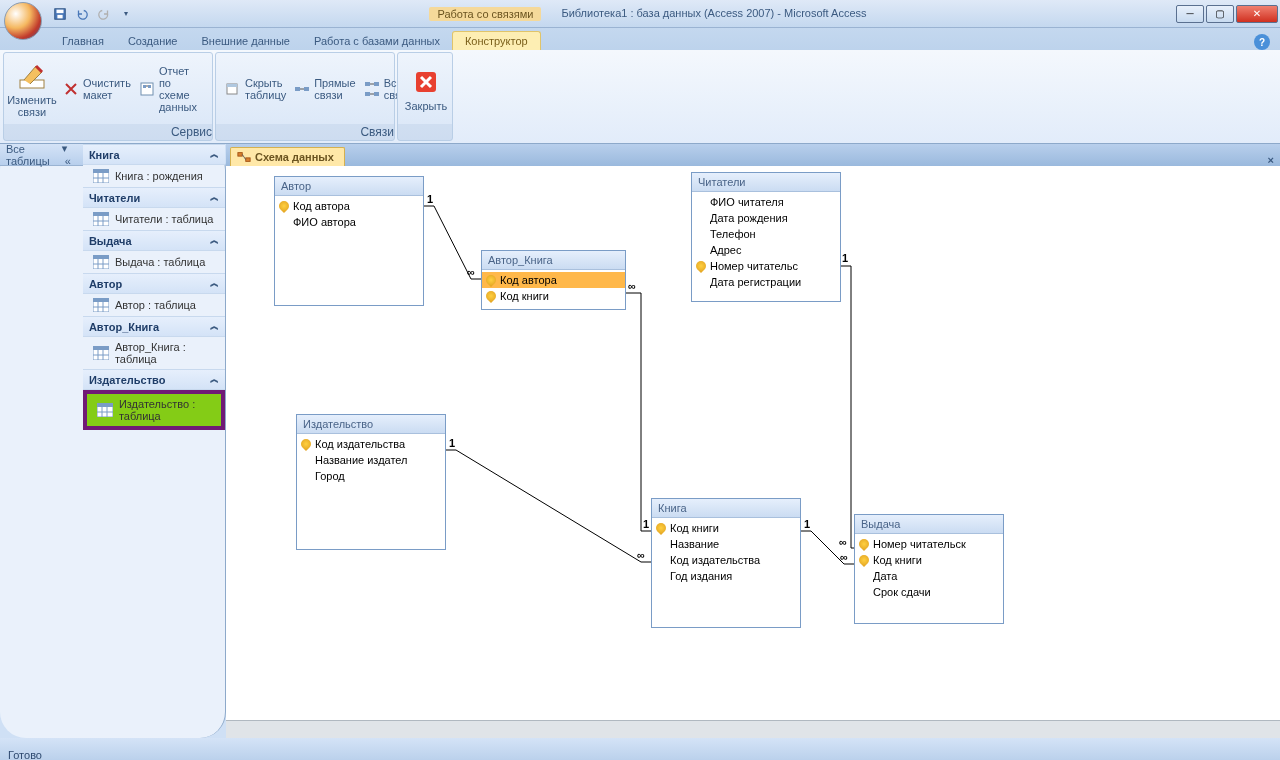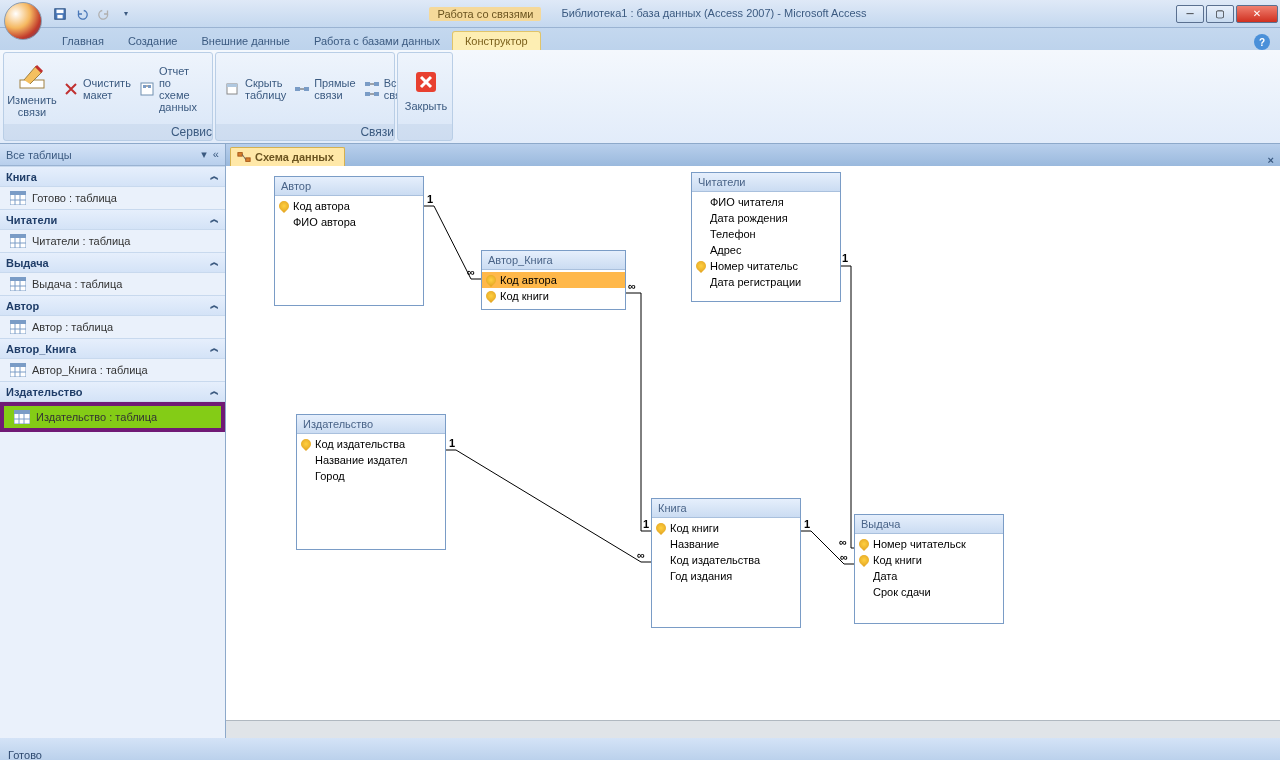--- a/index.html
+++ b/index.html
@@ -21,21 +21,21 @@
 .ribbon{height:94px;background:linear-gradient(#f4f8fd,#e2ecfa);border-bottom:1px solid #8da9ca;display:flex;padding:2px;}
 .ribbon-group{border:1px solid #b9cee6;border-radius:3px;margin:0 1px;background:linear-gradient(#eef4fc,#d9e6f7);display:flex;flex-direction:column;}
 .group-body{flex:1;display:flex;padding:3px;}
 .group-label{text-align:right;color:#3b5a80;font-size:12px;padding:1px 0;background:rgba(180,200,225,.3);}
 .big-btn{display:flex;flex-direction:column;align-items:center;justify-content:center;padding:2px 6px;text-align:center;color:#3b5a80;cursor:pointer;min-width:50px;}
 .big-btn .icn{width:32px;height:32px;margin-bottom:2px;}
 .small-btns{display:flex;flex-direction:row;justify-content:flex-start;padding:2px;}
 .small-btn{display:flex;align-items:center;gap:4px;padding:2px 4px;color:#3b5a80;cursor:pointer;}
 .small-btn .icn{width:16px;height:16px;flex-shrink:0;}
 .workspace{display:flex;height:594px;}
-.navpane{width:226px;background:#eaf1fb;border-right:1px solid #8da9ca;display:flex;flex-direction:column;}
+.navpane{width:226px;background:#eaf1fb;border-right:1px solid #8da9ca;display:flex;flex-direction:row;border-radius:26px;}
 .nav-header{height:22px;background:linear-gradient(#d4e3f7,#b8cfec);display:flex;align-items:center;padding:0 6px;color:#3b5a80;border-bottom:1px solid #9ab3d2;}
 .nav-header .caret{margin-left:auto;}
 .nav-group-hdr{background:linear-gradient(#e6effc,#d4e3f7);padding:3px 6px;color:#1f3d68;font-weight:bold;border-top:1px solid #c8d9ee;border-bottom:1px solid #c8d9ee;display:flex;align-items:center;}
 .nav-group-hdr .chev{margin-left:auto;font-size:9px;color:#3b5a80;}
 .nav-item{padding:4px 6px 4px 10px;display:flex;align-items:center;gap:6px;color:#333;cursor:pointer;}
 .nav-item.selected{background:#84cc16;border:4px solid #701a75;}
 .tbl-icon{width:16px;height:14px;flex-shrink:0;}
 .canvas-area{flex:1;background:#f0f0f0;display:flex;flex-direction:column;overflow:hidden;}
 .doc-tabs{height:22px;background:linear-gradient(#b8cfec,#9ab9dd);display:flex;align-items:flex-end;padding-left:4px;}
 .doc-tab{background:#ffe8a8;border:1px solid #d4b050;border-bottom:none;padding:2px 10px 2px 6px;display:flex;align-items:center;gap:4px;border-radius:2px 2px 0 0;font-weight:bold;color:#6b5420;}
@@ -190,21 +190,21 @@
           <span class="chev">︽</span>
         </div>
         <div class="nav-item">
           <svg class="tbl-icon" viewBox="0 0 16 14">
             <rect x="0" y="0" width="16" height="14" fill="#fff" stroke="#7a9cc6"></rect>
             <rect x="0" y="0" width="16" height="4" fill="#7a9cc6"></rect>
             <line x1="0" y1="9" x2="16" y2="9" stroke="#7a9cc6"></line>
             <line x1="5" y1="0" x2="5" y2="14" stroke="#7a9cc6"></line>
             <line x1="10" y1="0" x2="10" y2="14" stroke="#7a9cc6"></line>
           </svg>
-          <span>Готово : таблица</span>
+          <span>Книга : рождения</span>
         </div>
         <div class="nav-group-hdr">
           <span>Читатели</span>
           <span class="chev">︽</span>
         </div>
         <div class="nav-item">
           <svg class="tbl-icon" viewBox="0 0 16 14">
             <rect x="0" y="0" width="16" height="14" fill="#fff" stroke="#7a9cc6"></rect>
             <rect x="0" y="0" width="16" height="4" fill="#7a9cc6"></rect>
             <line x1="0" y1="9" x2="16" y2="9" stroke="#7a9cc6"></line>

